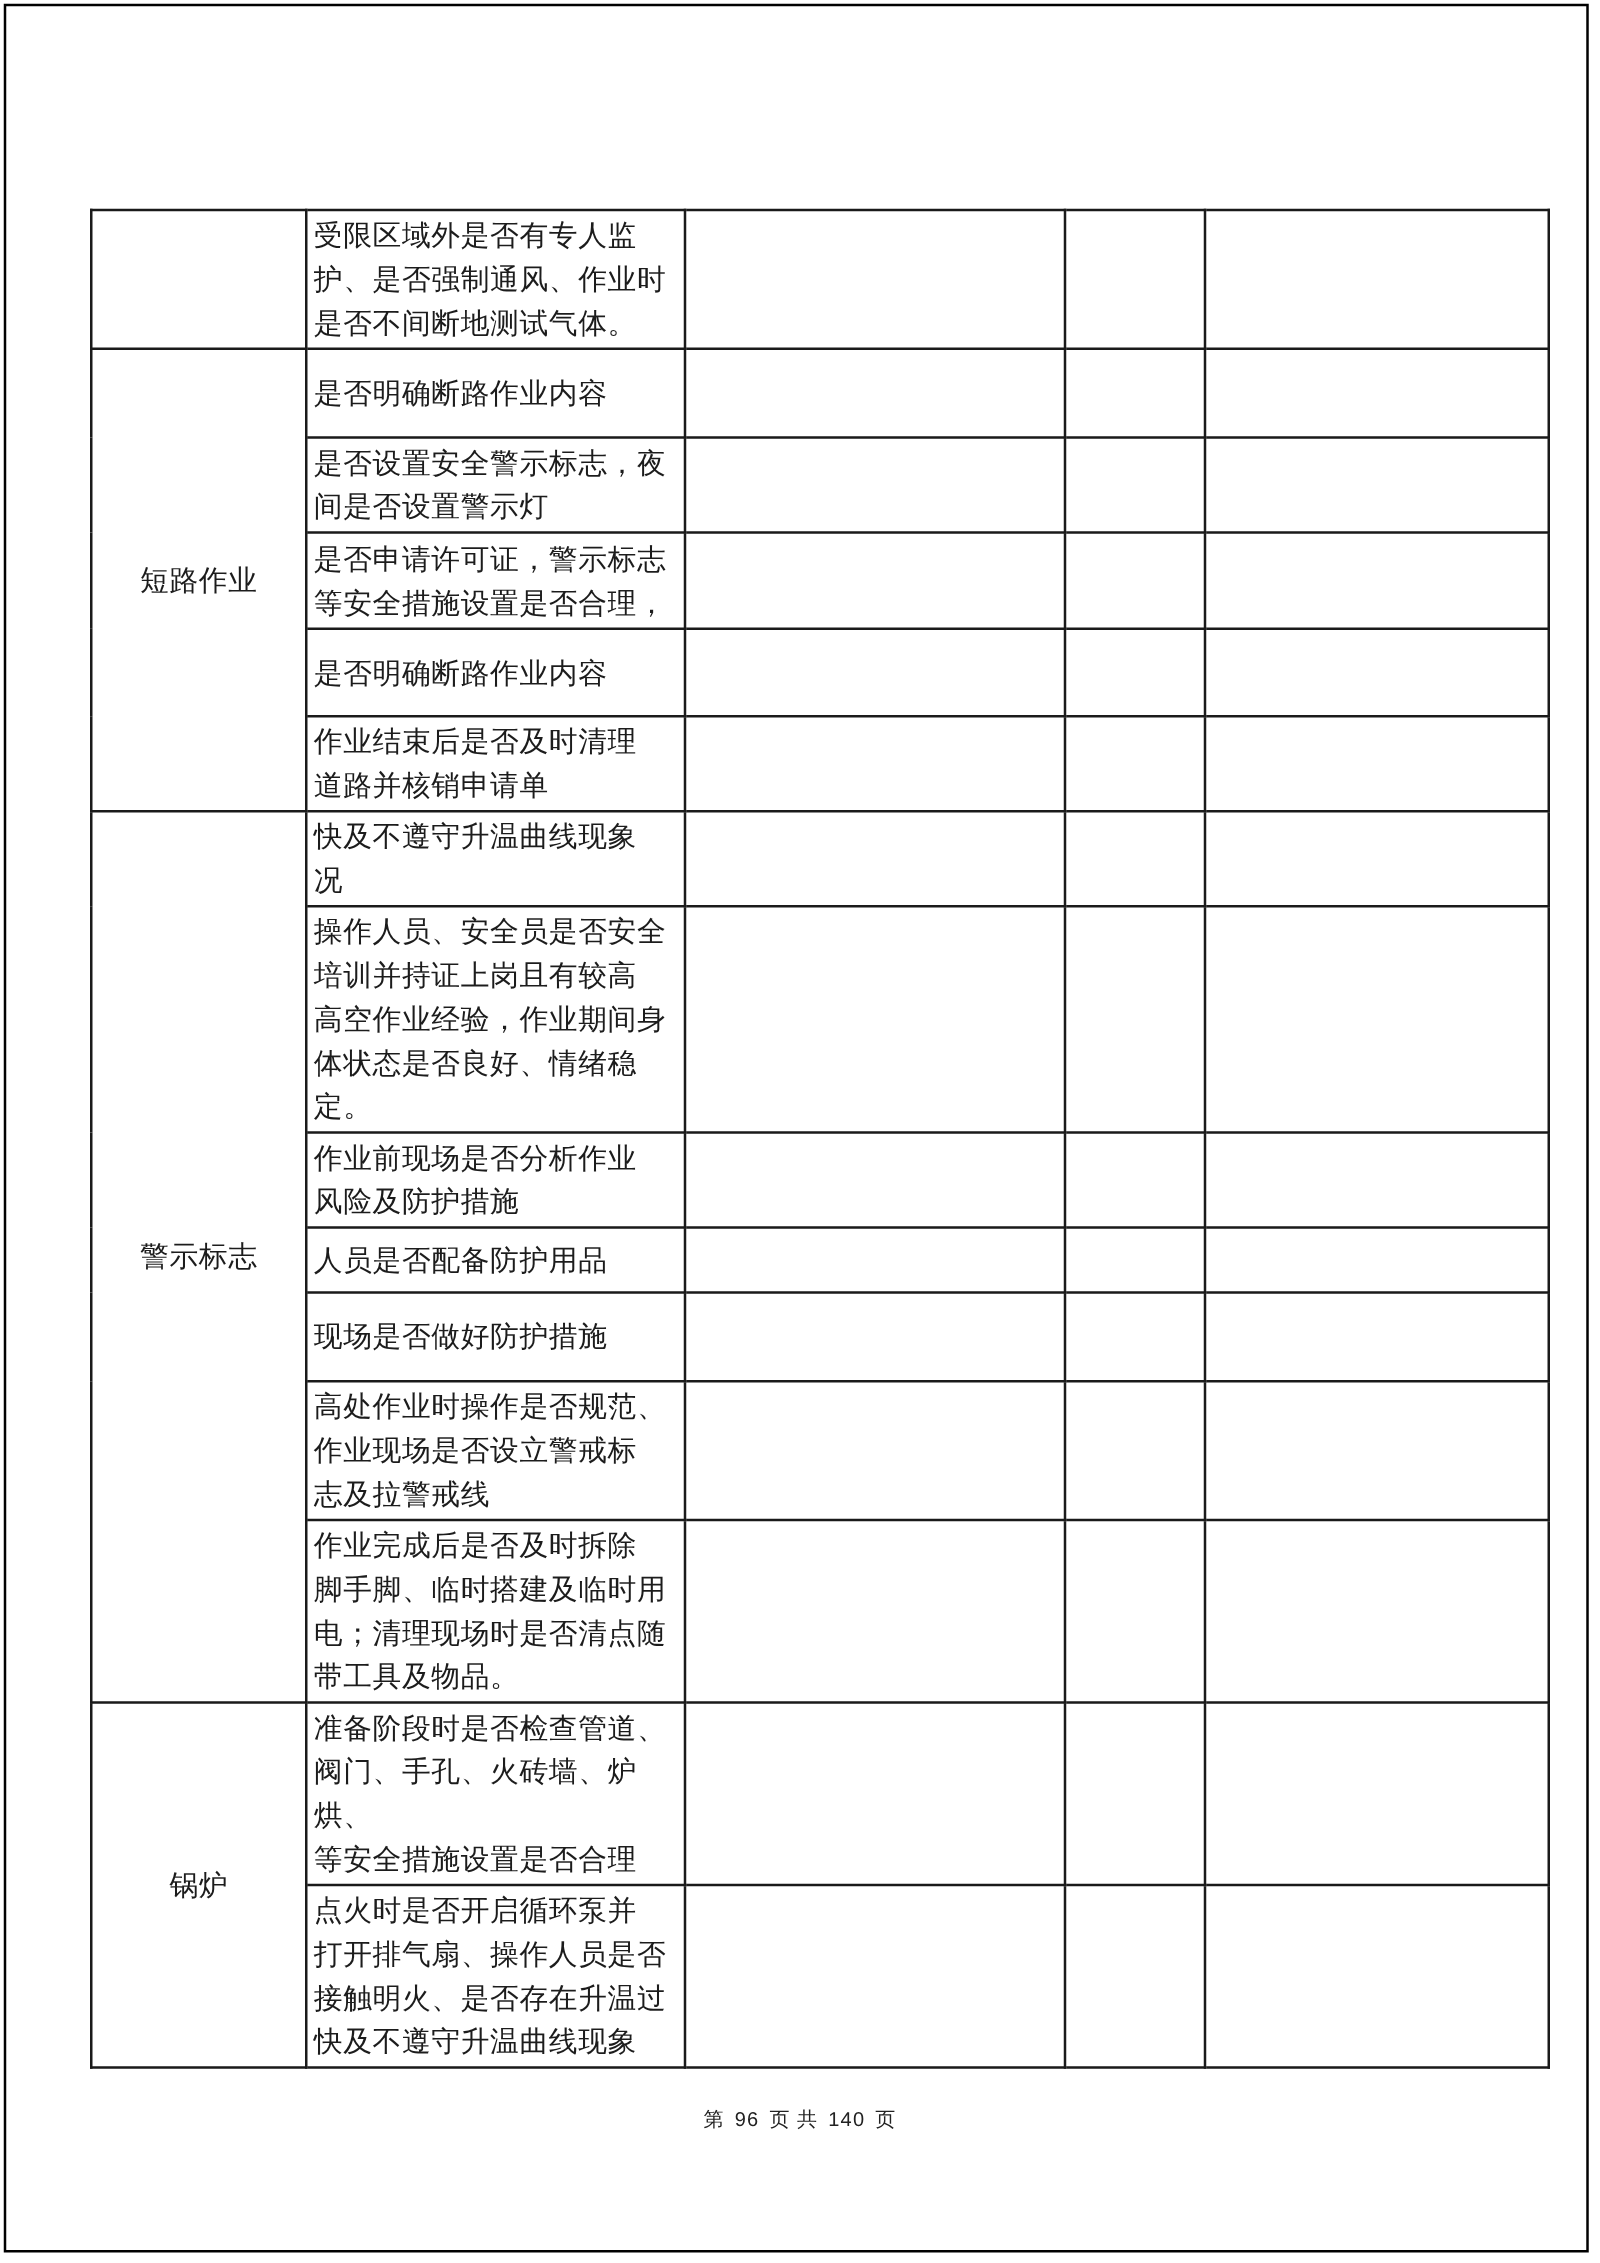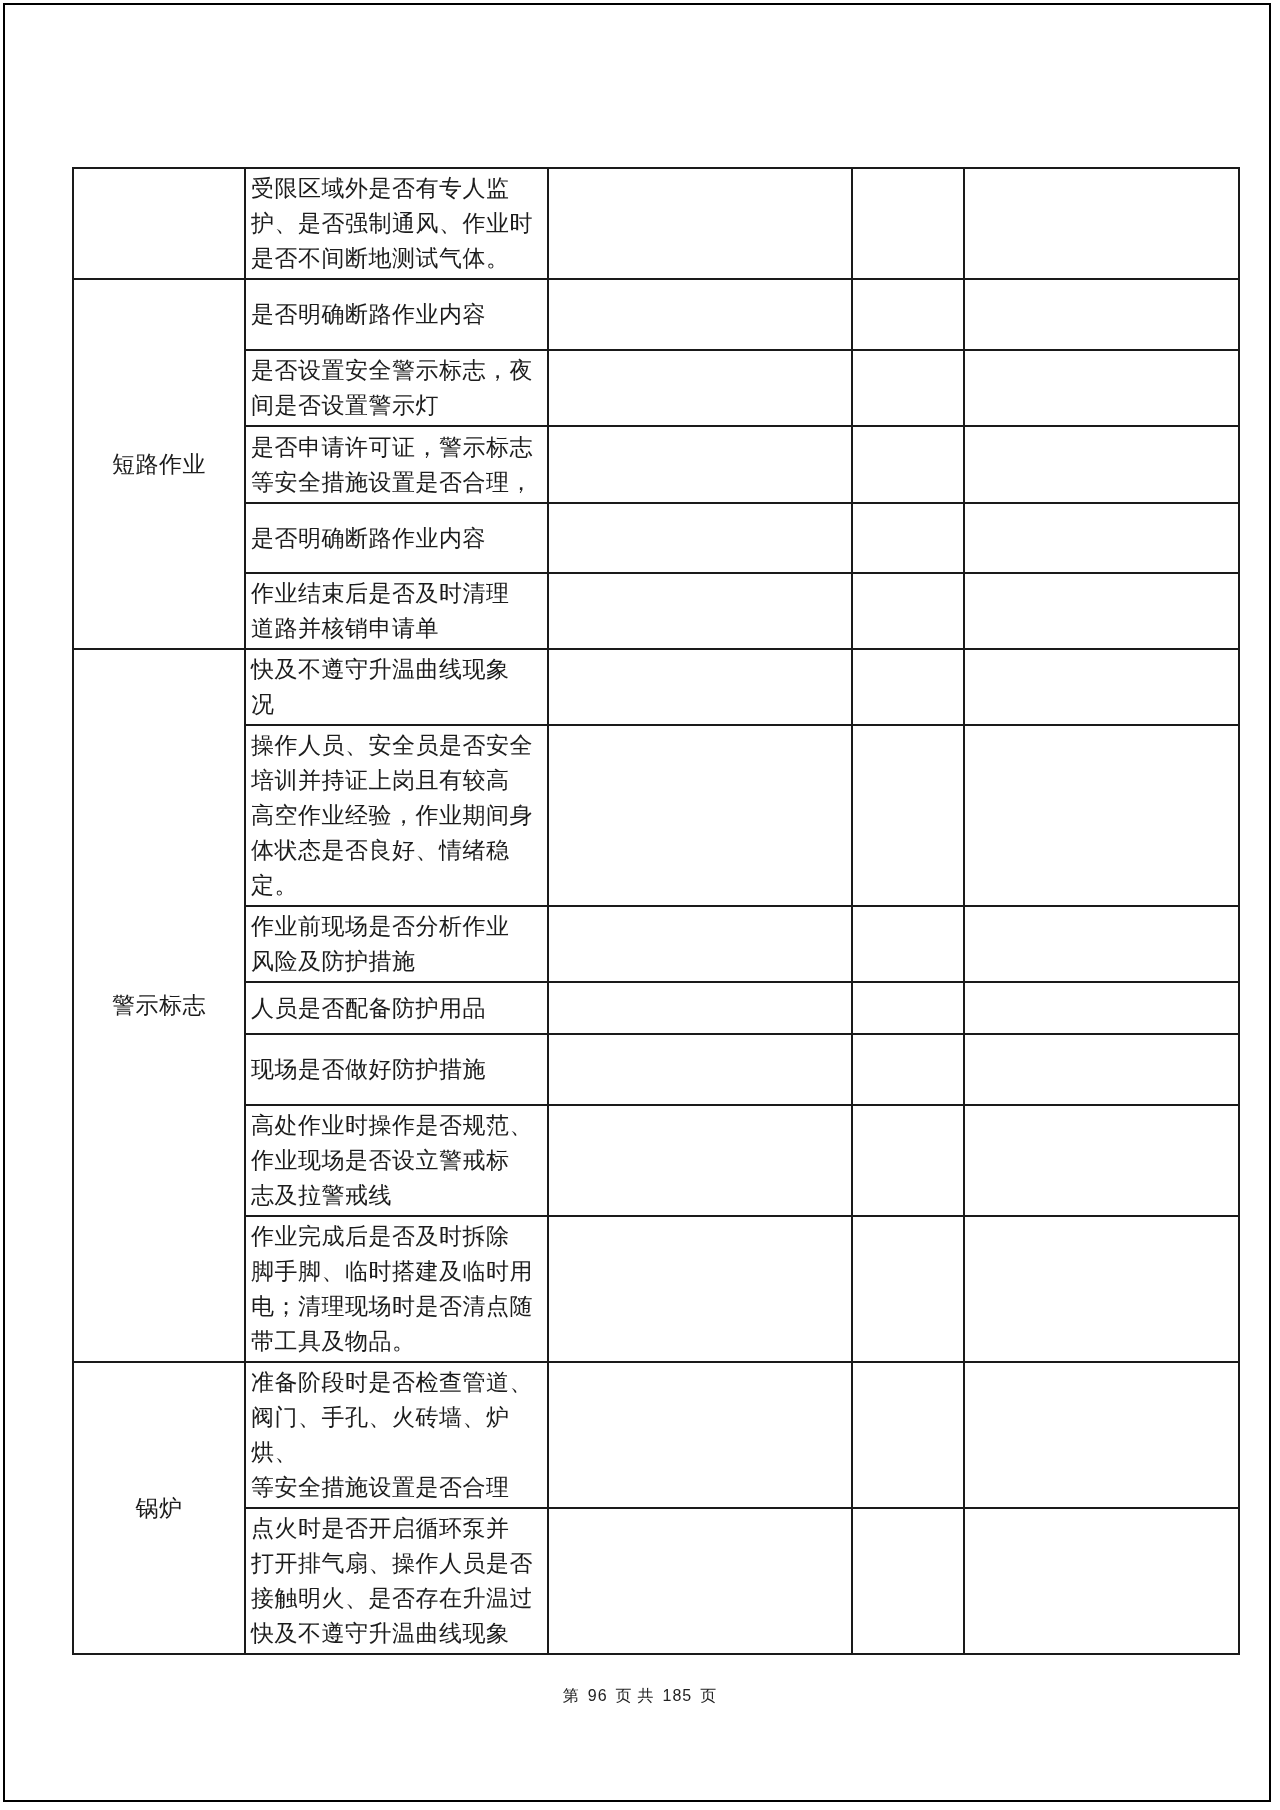--- a/index.html
+++ b/index.html
@@ -172,21 +172,21 @@
 接触明火、是否存在升温过
 快及不遵守升温曲线现象</td>
       <td class="blank"></td>
       <td class="blank"></td>
       <td class="blank"></td>
     </tr>
   </tbody>
 </table>
 
 <div class="footer">
-  <span class="zh">第</span><span class="num">96</span><span class="zh">页 共</span><span class="num">185</span><span class="zh">页</span>
+  <span class="zh">第</span><span class="num">96</span><span class="zh">页 共</span><span class="num">140</span><span class="zh">页</span>
 </div>
 
 <div class="watermark">
   <svg class="wm-icon" width="56" height="46" viewBox="0 0 56 46">
     <g fill="none" stroke="#c9c9c9" stroke-width="2" stroke-linecap="round" stroke-linejoin="round">
       <path d="M20 5 C10.5 5 3.5 10.5 3.5 17.5 c0 4 2.2 7.4 5.8 9.8 L7.8 32.5 l6.2-3.4 c1.9 .5 4 .8 6 .8"></path>
       <ellipse cx="35.5" cy="24.5" rx="15" ry="13"></ellipse>
       <path d="M28.5 36 l-2.2 6.5 7-4.3"></path>
     </g>
     <circle cx="30.5" cy="21.5" r="1.7" fill="#c4c4c4"></circle>

